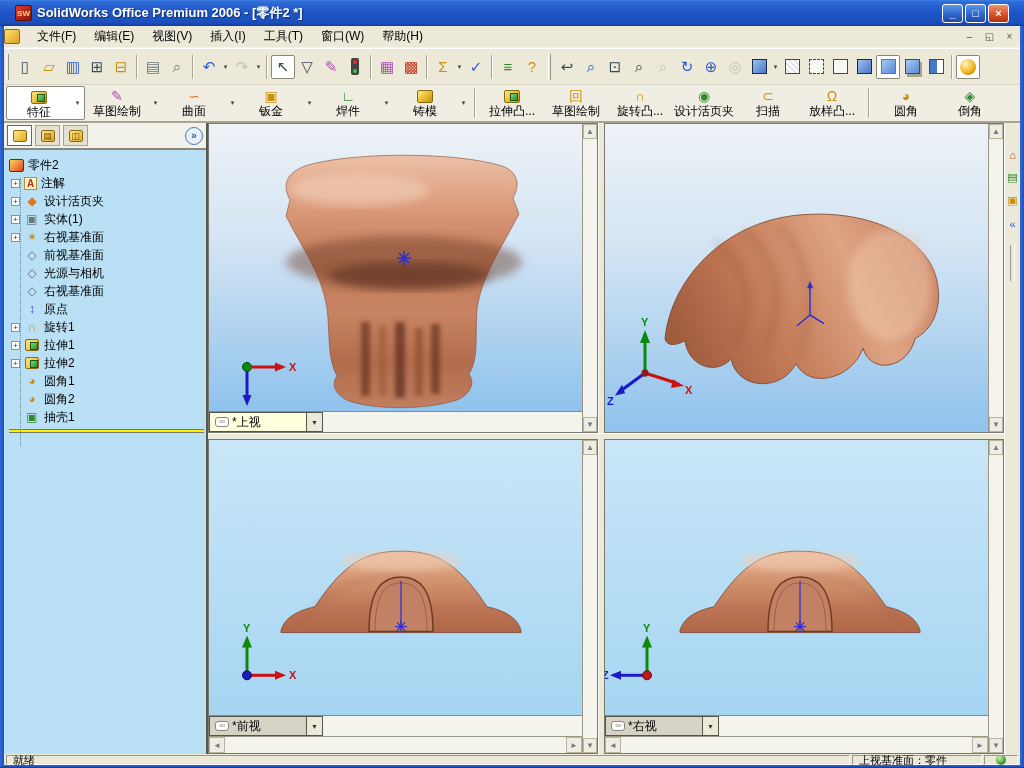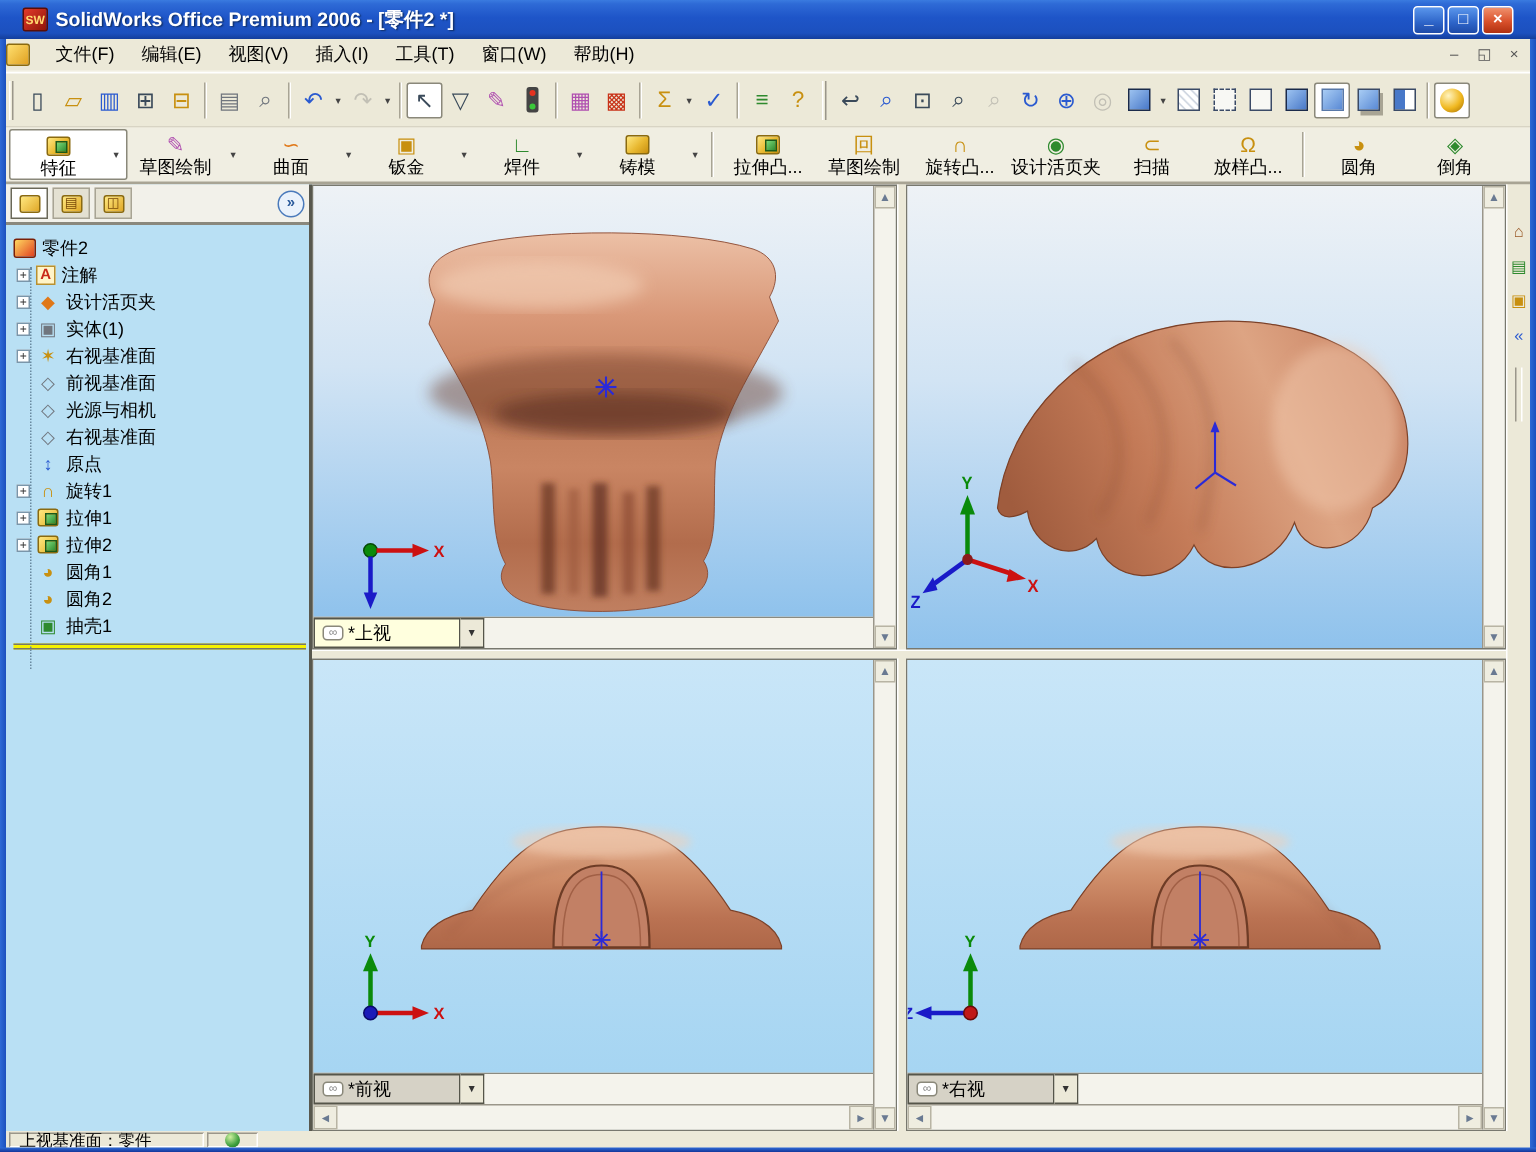--- a/index.html
+++ b/index.html
@@ -655,20 +655,23 @@
 
   <div class="taskpane">
     <span class="tpi c-brn">⌂</span>
     <span class="tpi c-grn">▤</span>
     <span class="tpi c-gold">▣</span>
     <span class="tpi c-blue">«</span>
     <span class="tp-grip"></span>
   </div>
 
   <div class="statusbar">
+    <div class="scell fill">
+      <span>就绪</span>
+    </div>
     <div class="scell" style="width:130px;">
       <span>上视基准面：零件</span>
     </div>
     <div class="scell" style="width:34px; justify-content:center;">
       <span class="sball"></span>
     </div>
   </div>
 
   <div class="edge-l"></div>
   <div class="edge-r"></div>

